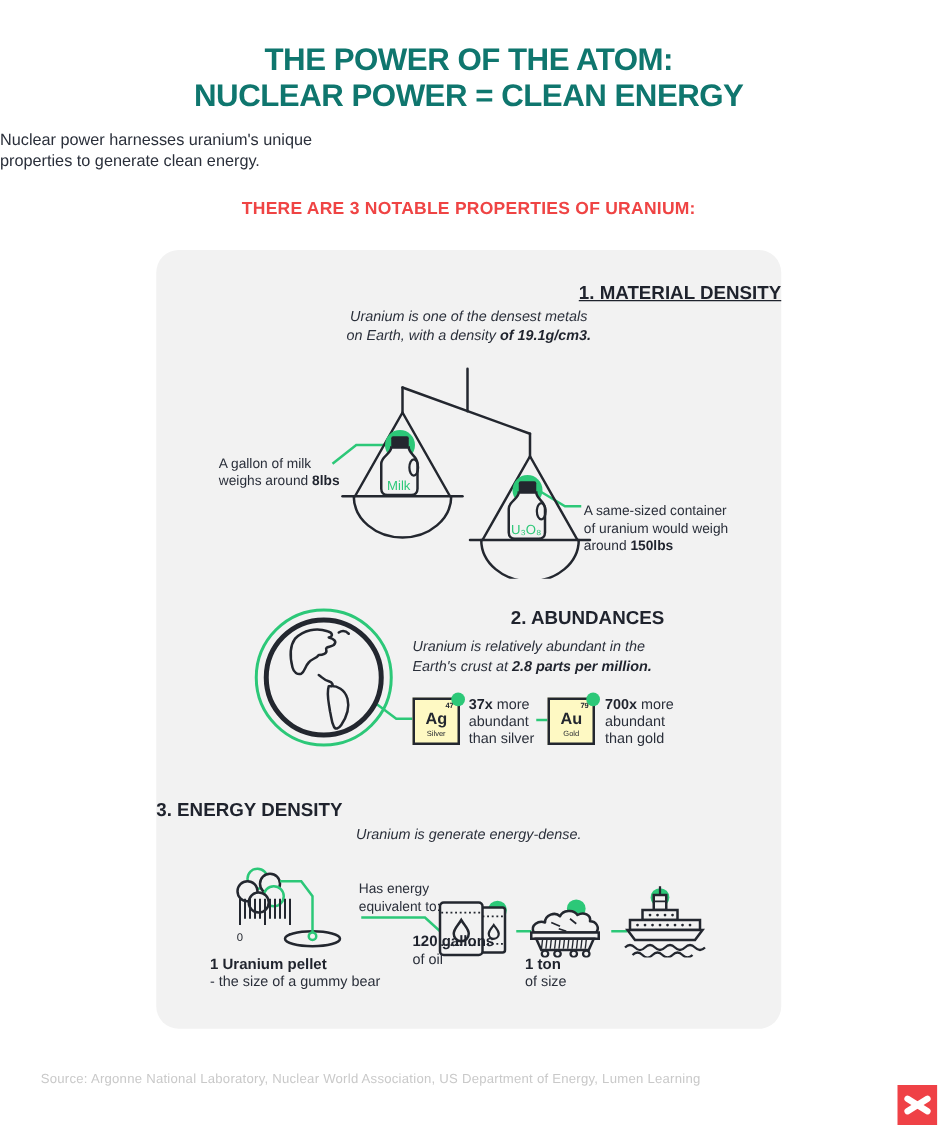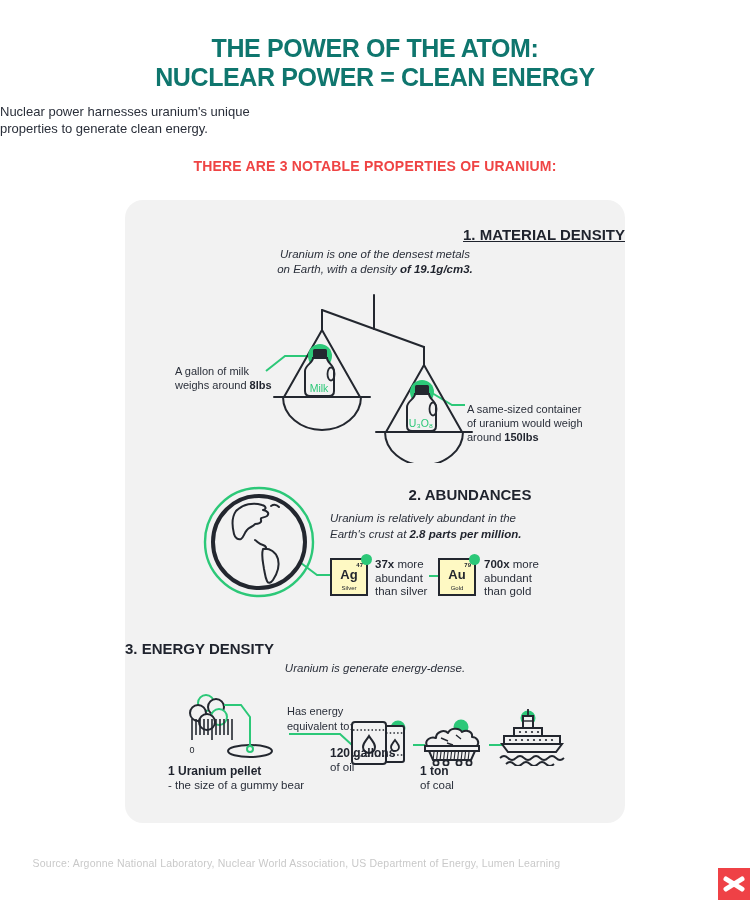--- a/index.html
+++ b/index.html
@@ -256,21 +256,21 @@
       <circle cx="54" cy="34" r="1.1"></circle>
         <circle cx="60" cy="34" r="1.1"></circle>
     </g>
     <path d="M10,38 L70,38 L64,46 L16,46 Z" fill="#f2f2f2" stroke="#23272f" stroke-width="2"></path>
     <path d="M8,52 q4,-4 8,0 t8,0 t8,0 t8,0 t8,0 t8,0 t8,0 t8,0" fill="none" stroke="#23272f" stroke-width="1.8"></path>
     <path d="M14,58 q4,-4 8,0 t8,0 t8,0 t8,0 t8,0 t8,0" fill="none" stroke="#23272f" stroke-width="1.8"></path>
   </svg>
 
   <p class="abs caption cap-pellet"><span class="big">1 Uranium pellet</span><br><span>- the size of a gummy bear</span></p>
   <p class="abs caption cap-oil"><span class="big">120 gallons</span><br><span>of oil</span></p>
-  <p class="abs caption cap-coal"><span class="big">1 ton</span><br><span>of coal</span></p>
+  <p class="abs caption cap-coal"><span class="big">1 ton</span><br><span>of size</span></p>
 
   <p class="abs footer-source">Source: Argonne National Laboratory, Nuclear World Association, US Department of Energy, Lumen Learning</p>
 
   <div class="abs logo">
     <svg width="32" height="32" viewBox="0 0 32 32">
       <g stroke="#ffffff" stroke-width="5" stroke-linecap="round">
         <line x1="8" y1="11" x2="24" y2="21"></line>
         <line x1="24" y1="11" x2="8" y2="21"></line>
       </g>
     </svg>

